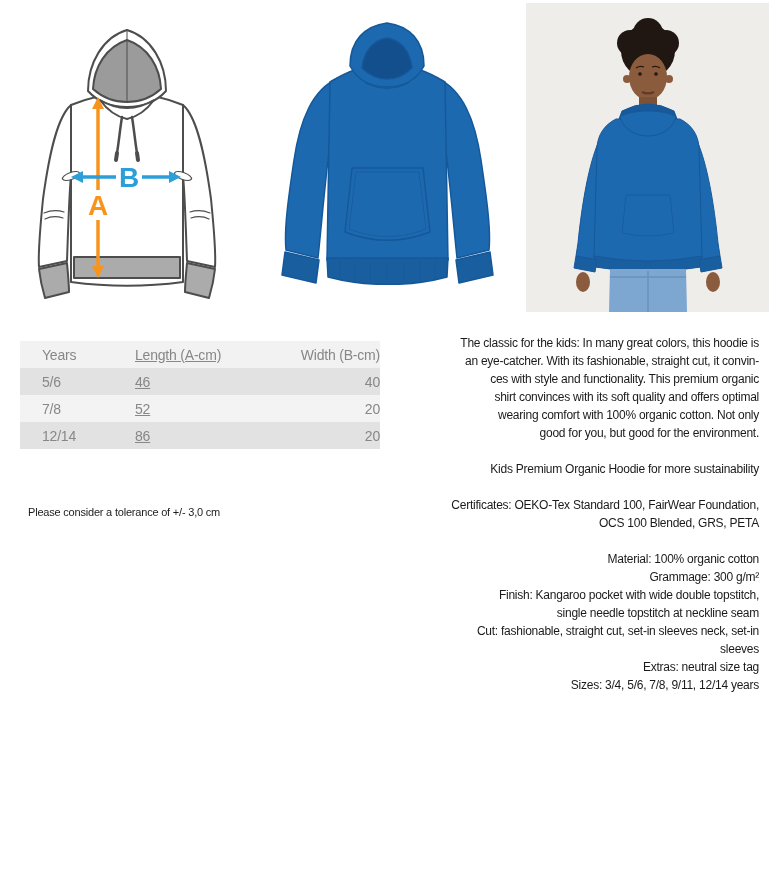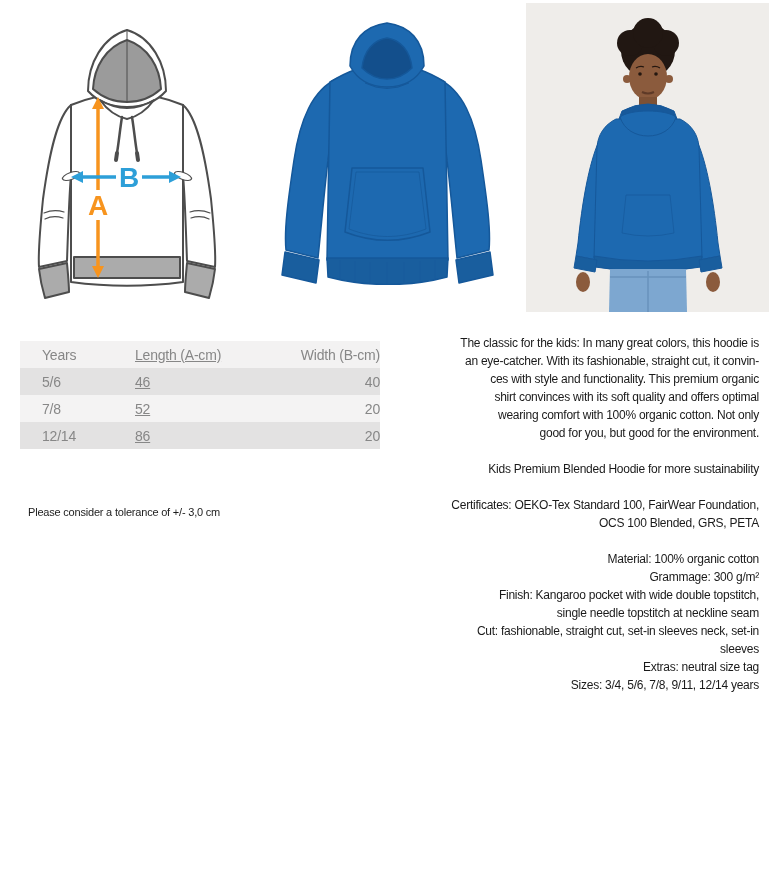--- a/index.html
+++ b/index.html
@@ -209,18 +209,18 @@
         <td>86</td>
         <td>20</td>
       </tr>
     </tbody>
   </table>
 
   <div class="tolerance-note">Please consider a tolerance of +/- 3,0 cm</div>
 
   <div class="description">
     <p>The classic for the kids: In many great colors, this hoodie is<br>an eye-catcher. With its fashionable, straight cut, it convin-<br>ces with style and functionality. This premium organic<br>shirt convinces with its soft quality and offers optimal<br>wearing comfort with 100% organic cotton. Not only<br>good for you, but good for the environment.</p>
-    <p>Kids Premium Blended Hoodie for more sustainability</p>
+    <p>Kids Premium Organic Hoodie for more sustainability</p>
     <p>Certificates: OEKO-Tex Standard 100, FairWear Foundation,<br>OCS 100 Blended, GRS, PETA</p>
     <p>Material: 100% organic cotton<br>Grammage: 300 g/m²<br>Finish: Kangaroo pocket with wide double topstitch,<br>single needle topstitch at neckline seam<br>Cut: fashionable, straight cut, set-in sleeves neck, set-in<br>sleeves<br>Extras: neutral size tag<br>Sizes: 3/4, 5/6, 7/8, 9/11, 12/14 years</p>
   </div>
 
 </div>
 
 </body></html>

